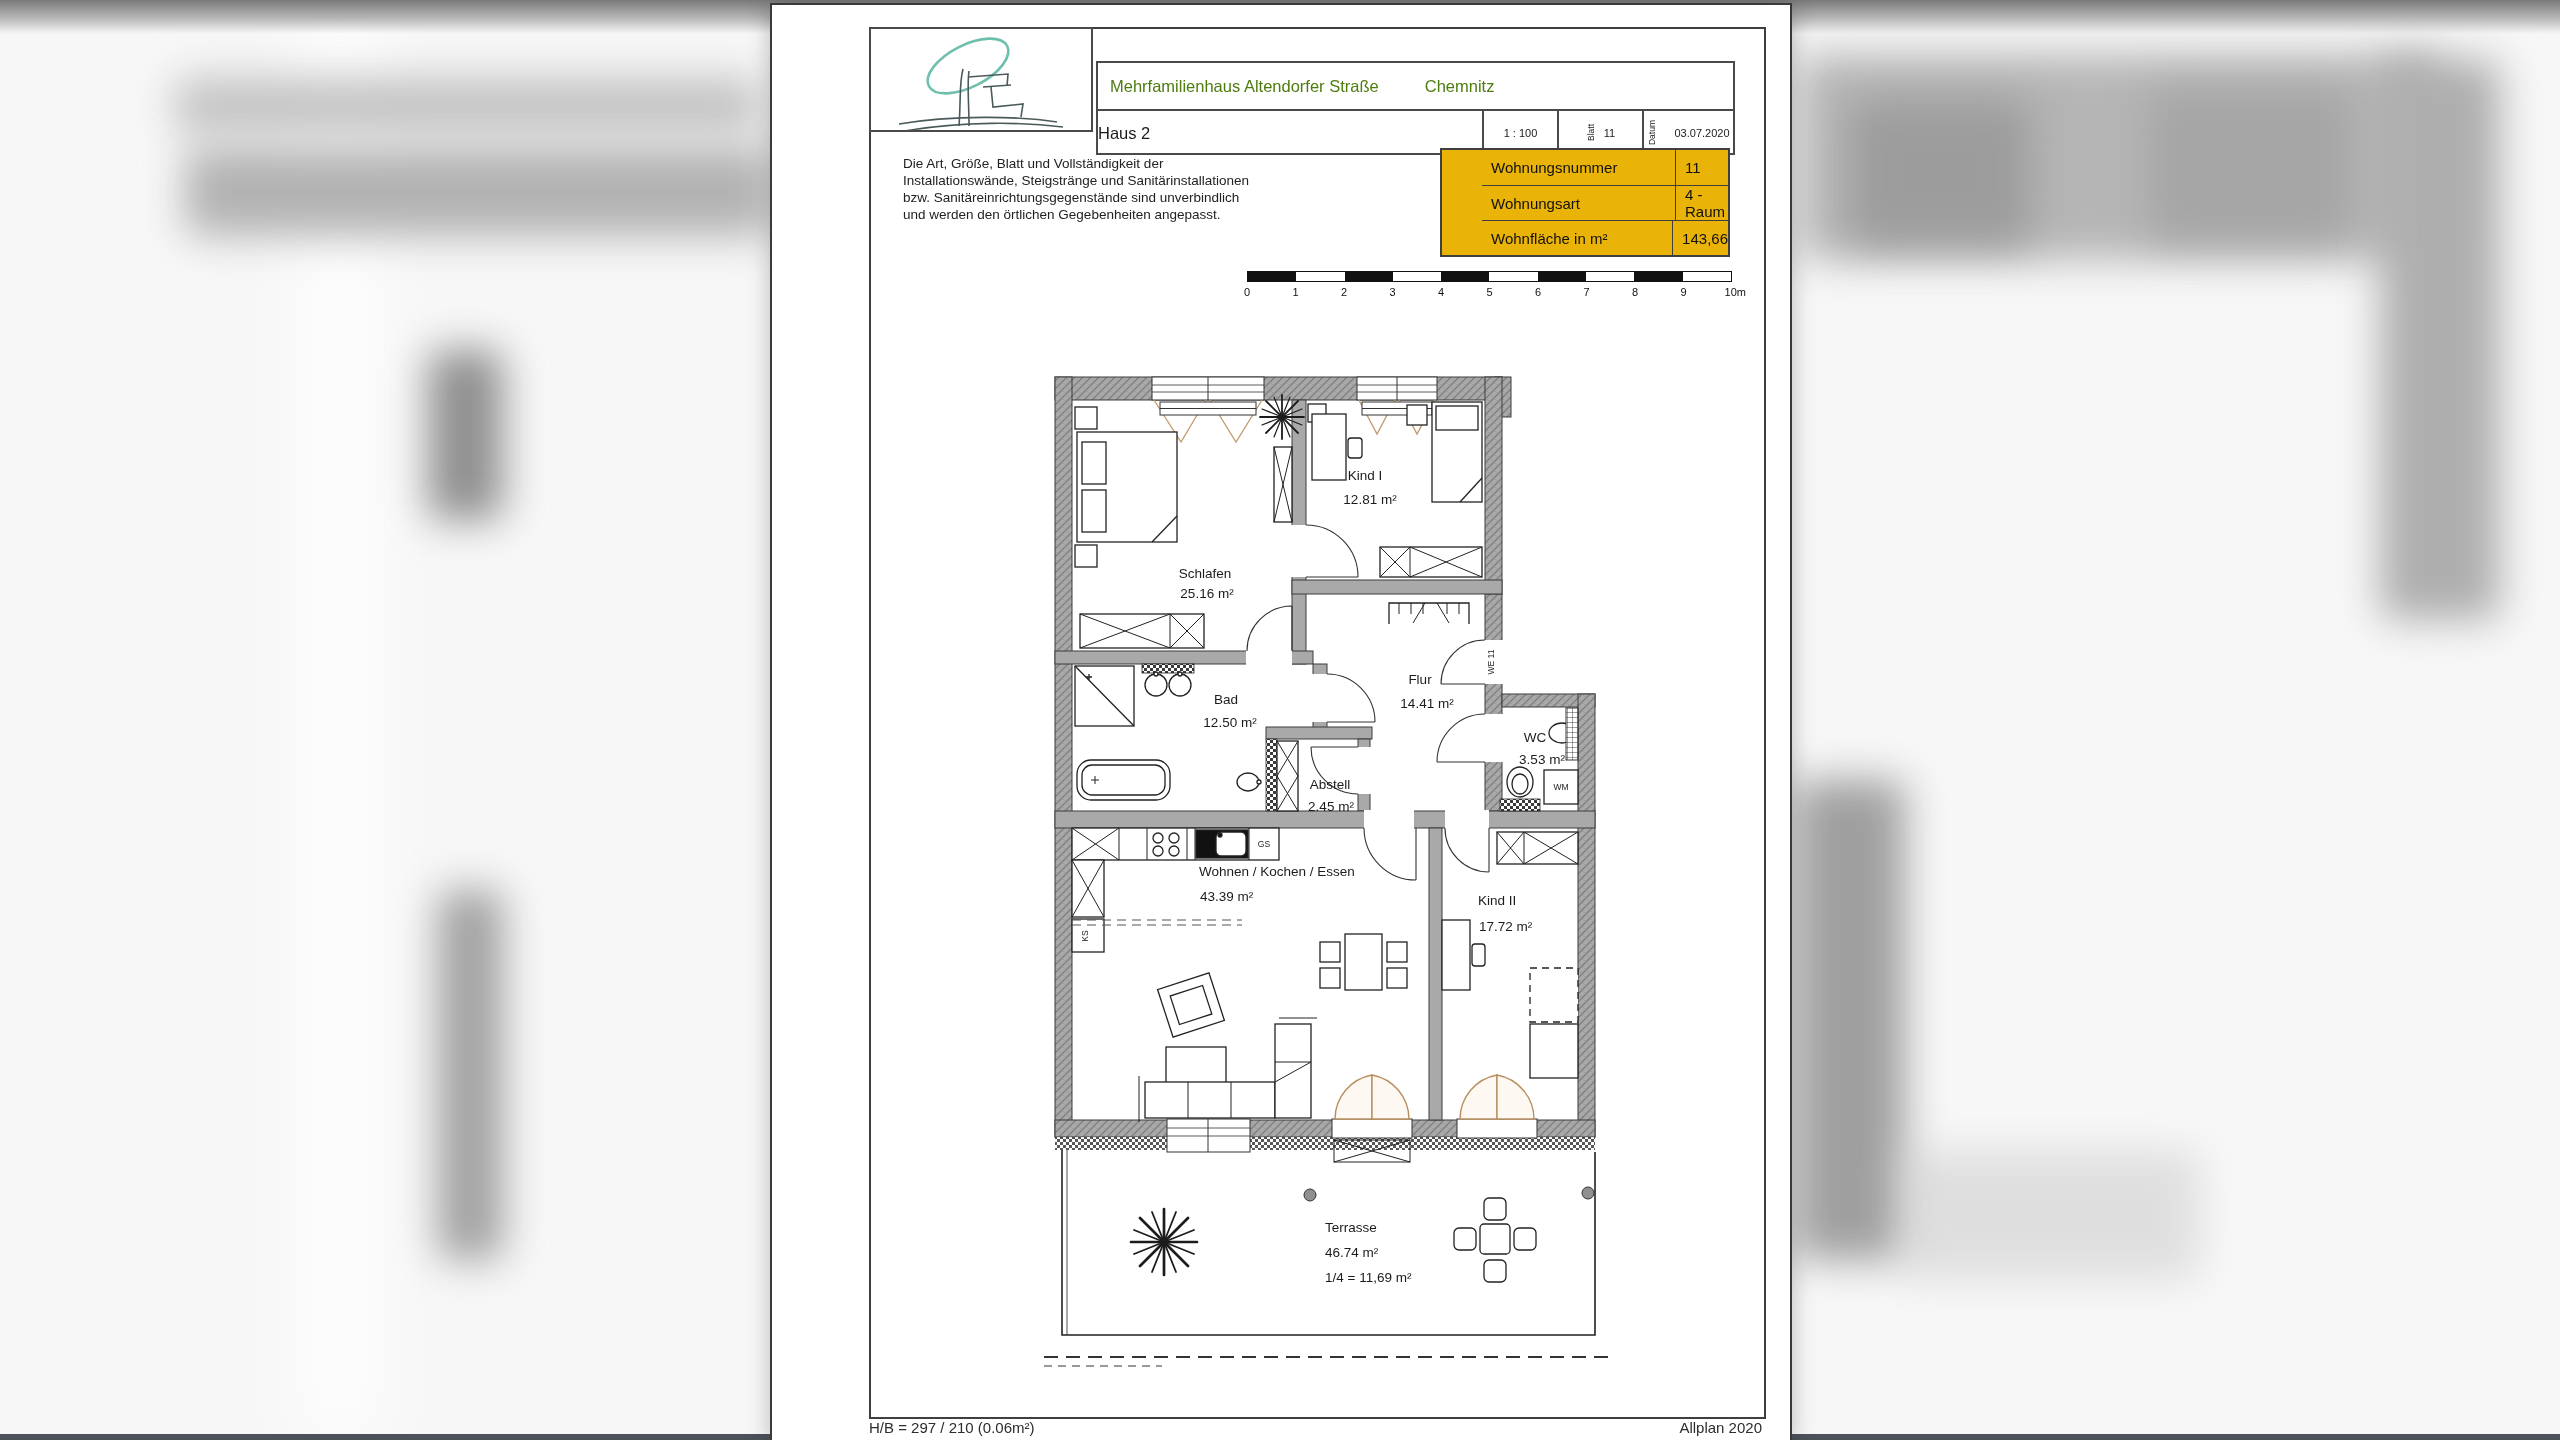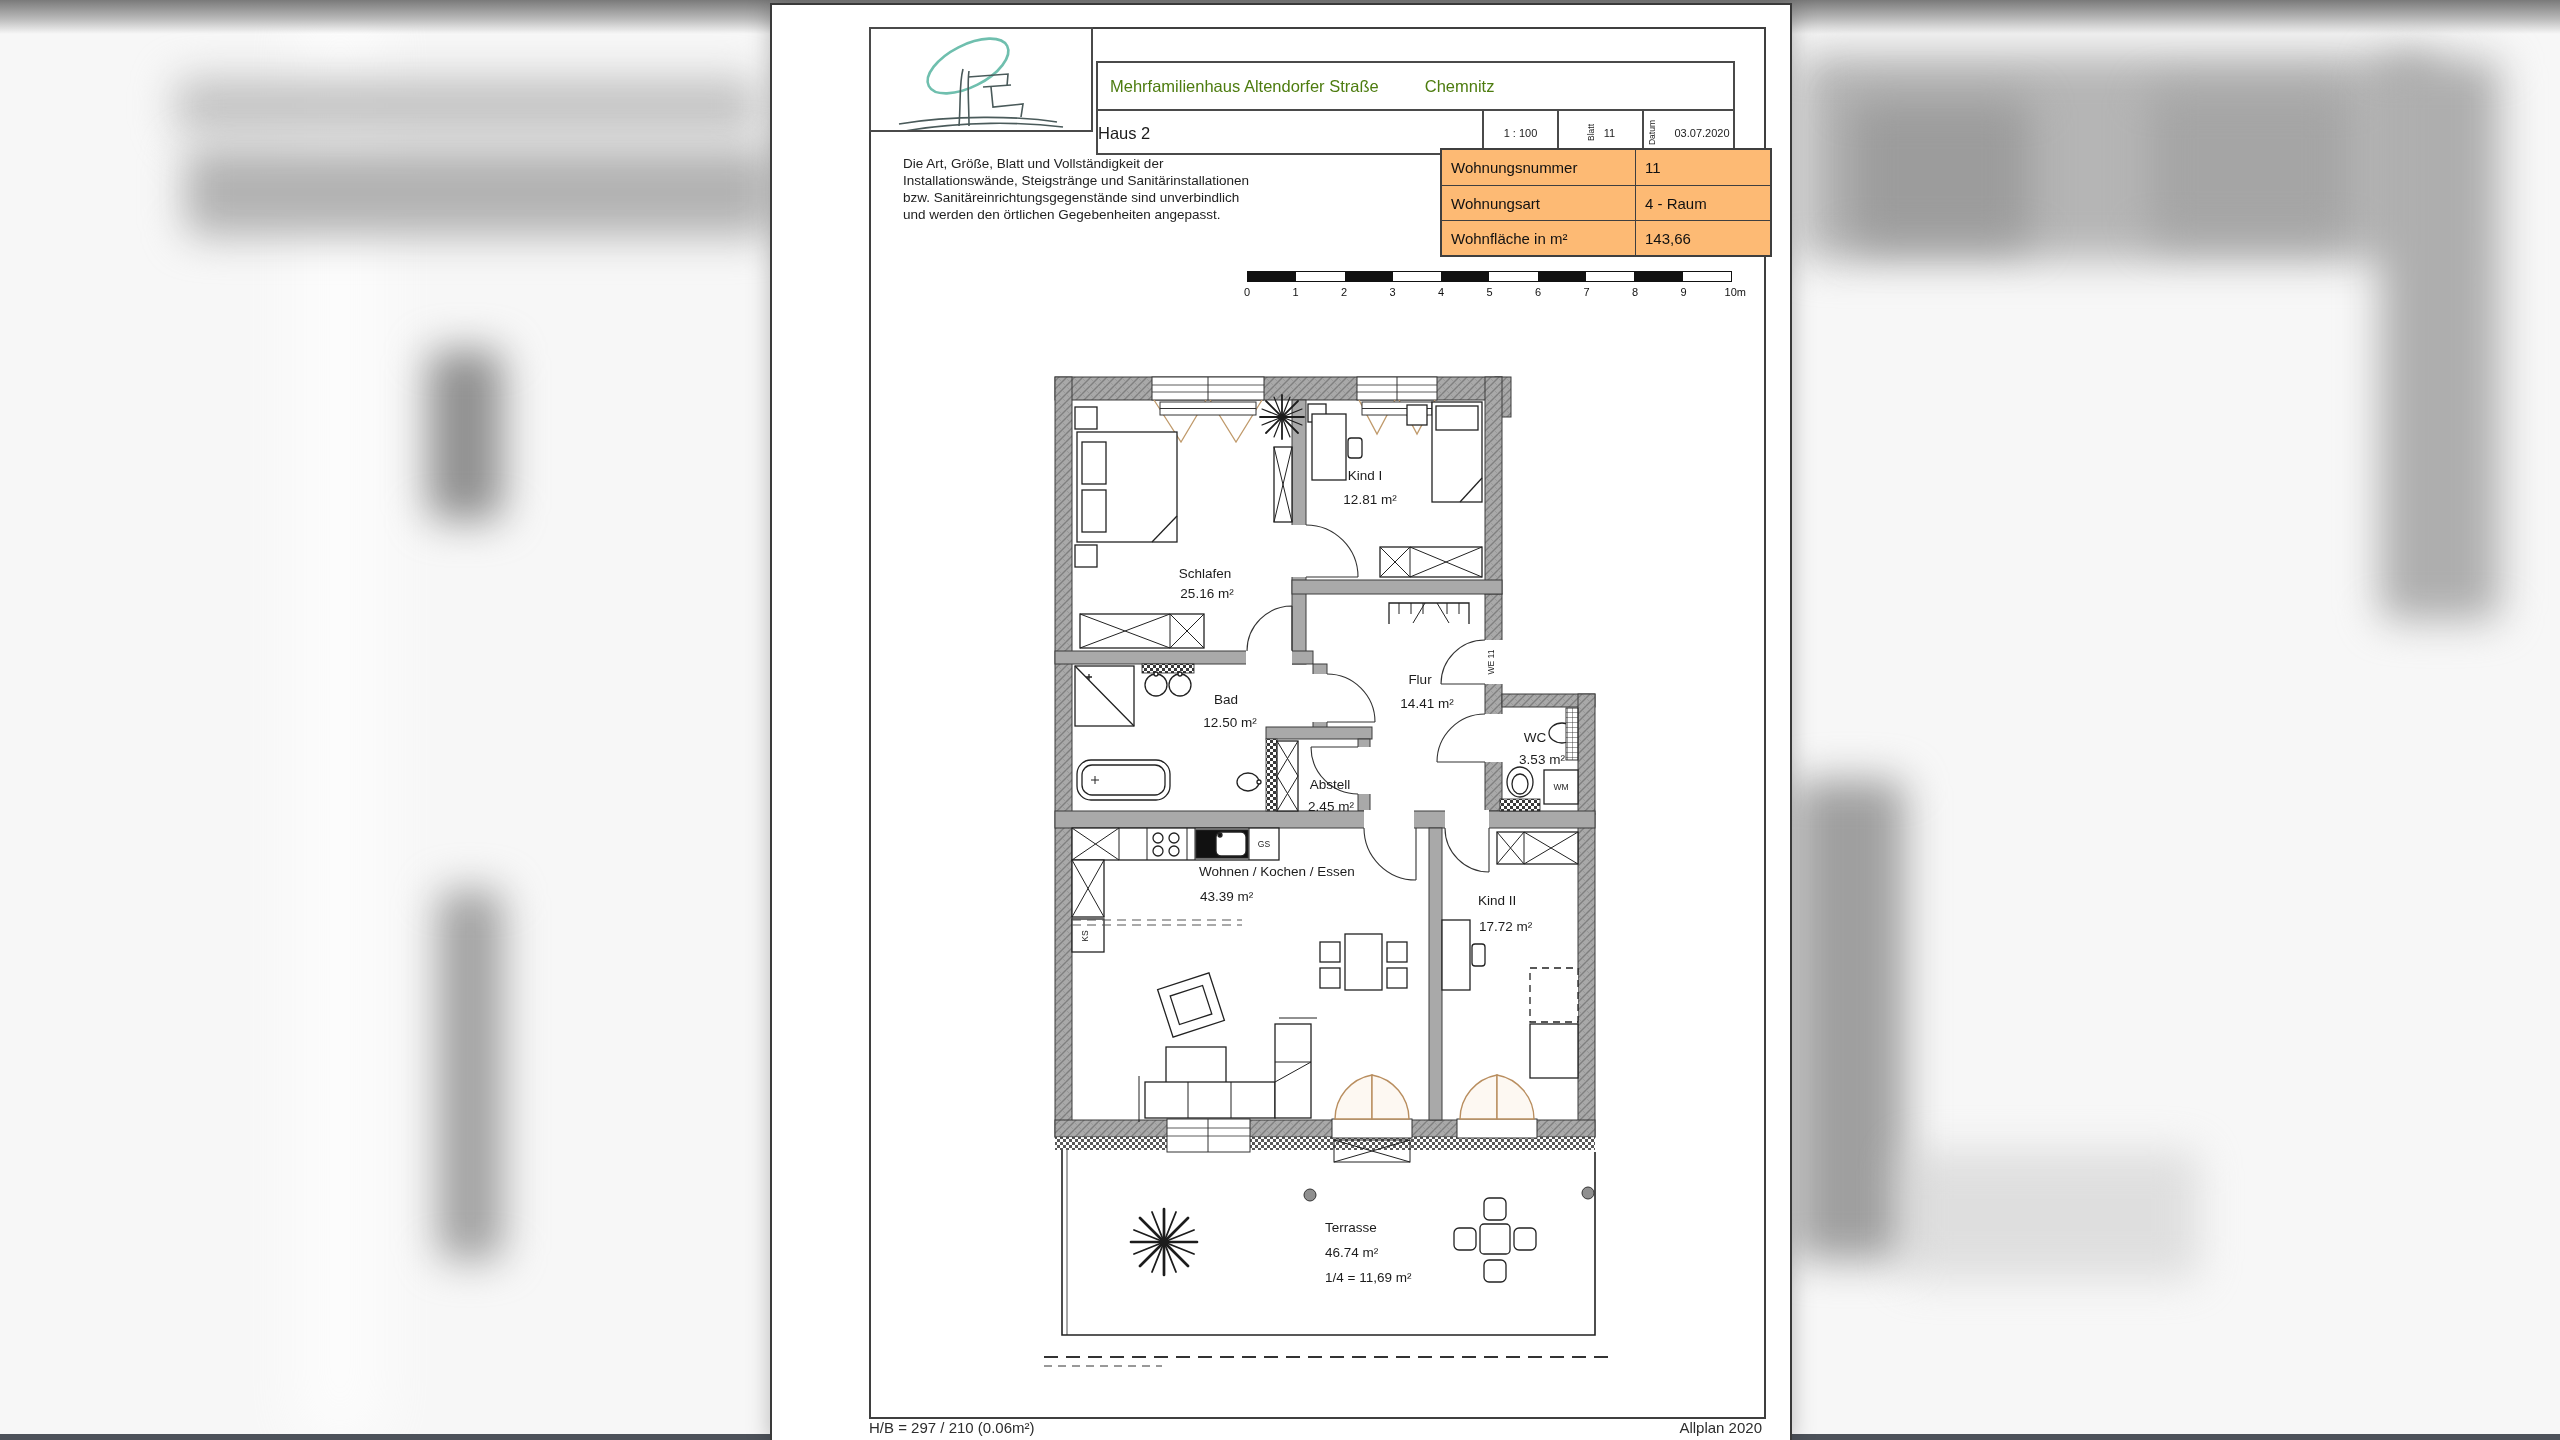--- a/index.html
+++ b/index.html
@@ -17,22 +17,22 @@
            box-sizing:border-box;background:#fff;}
   #titleblock{position:absolute;left:324px;top:56px;width:639px;height:94px;box-sizing:border-box;
               border:2px solid #4a4a4a;background:#fff;}
   #titlerow1{height:48px;border-bottom:2px solid #4a4a4a;display:flex;align-items:center;
              padding-left:12px;gap:46px;font-size:16.5px;color:#4d7c0f;box-sizing:border-box;}
   #titlerow2{height:44px;display:flex;box-sizing:border-box;color:#1b1b1b;}
   #titlerow2 .cell{border-left:2px solid #4a4a4a;display:flex;align-items:center;justify-content:center;box-sizing:border-box;}
   .sheetname{flex:1;font-size:16.5px;display:flex;align-items:center;padding-left:0;}
   .rot{writing-mode:vertical-rl;transform:rotate(180deg);font-size:8.5px;color:#222;line-height:10px;}
   #disclaimer{position:absolute;left:131px;top:150px;width:400px;font-size:13.5px;line-height:17px;color:#222;}
-  #apttable{position:absolute;left:668px;top:143px;width:332px;border:2px solid #3f3f3f;
-            box-sizing:border-box;background:#fdba74;}
+  #apttable{position:absolute;left:668px;top:143px;width:290px;border:2px solid #3f3f3f;
+            box-sizing:border-box;background:#eab308;padding-left:40px;}
   .aptrow{display:flex;height:35px;border-top:1.5px solid #3f3f3f;box-sizing:border-box;}
   .aptrow:first-child{border-top:none;}
   .aptlabel{width:193px;display:flex;align-items:center;padding-left:9px;font-size:15px;color:#111;box-sizing:border-box;}
   .aptvalue{flex:1;border-left:1.5px solid #3f3f3f;display:flex;align-items:center;padding-left:9px;
             font-size:15px;color:#111;box-sizing:border-box;}
   #scalebar{position:absolute;left:475px;top:266px;width:485px;height:34px;}
   #sbar{position:absolute;left:0;top:0;width:485px;height:11px;border:1.5px solid #111;
         box-sizing:border-box;display:flex;}
   #sbar div{flex:1;}
   #sbar div:nth-child(odd){background:#111;}

